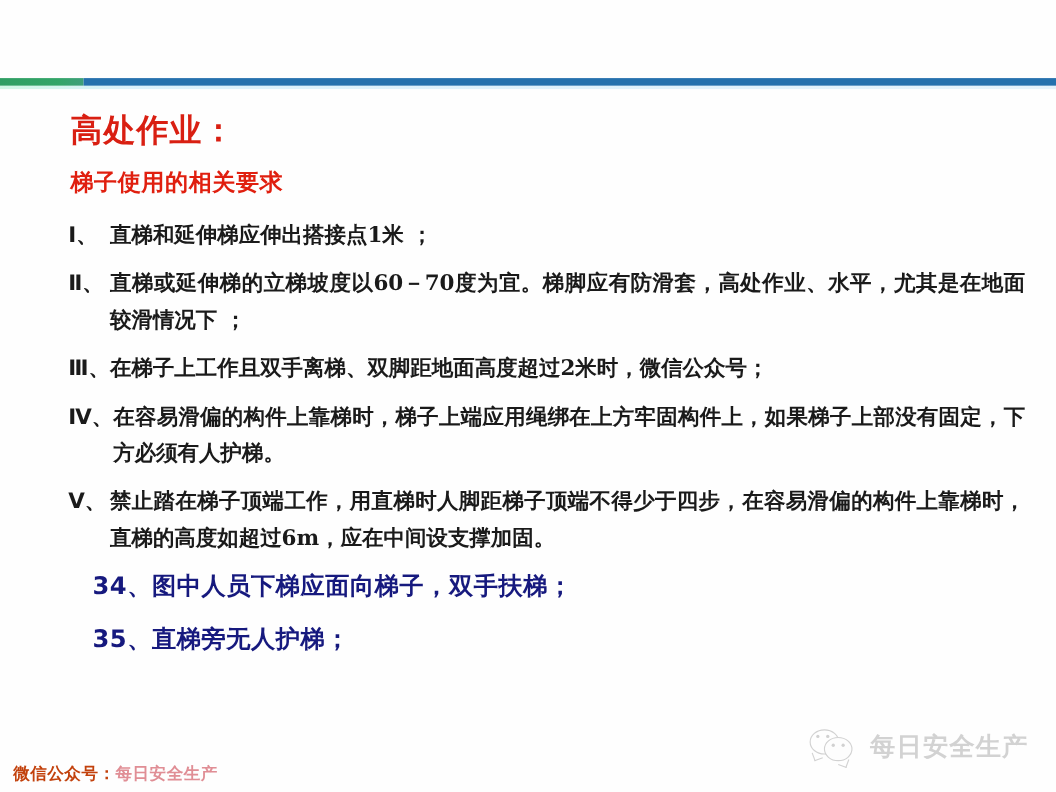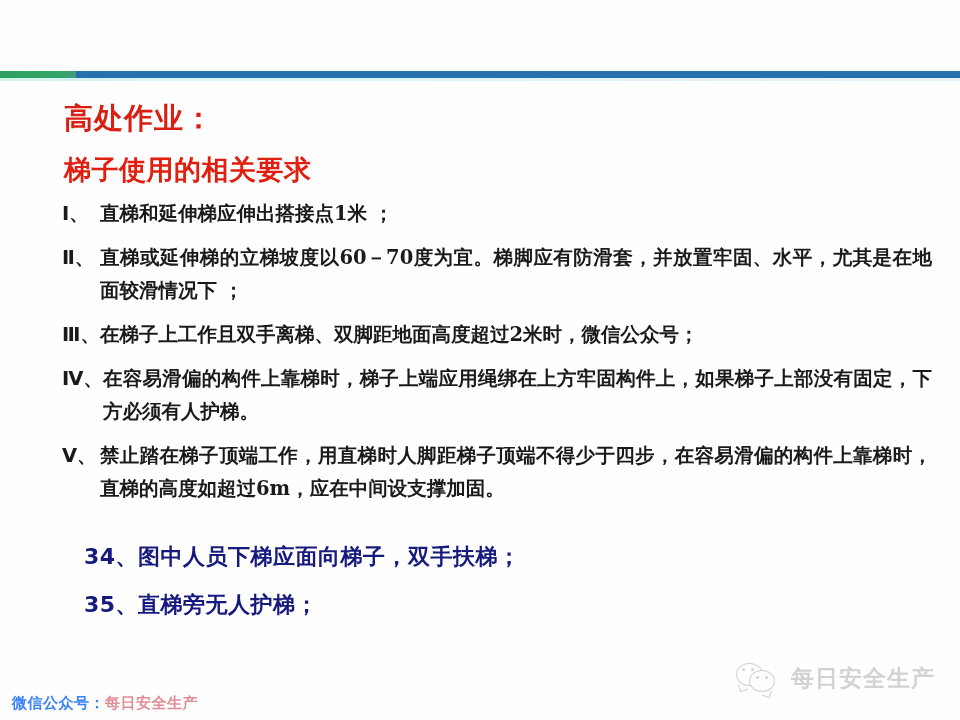--- a/index.html
+++ b/index.html
@@ -64,21 +64,21 @@
     font-weight: bold;
     color: #d91f12;
     letter-spacing: 1px;
     line-height: 1.2;
     white-space: nowrap;
   }
   .title-sub {
     position: absolute;
     left: 64px;
     top: 154px;
-    font-size: 27px;
+    font-size: 21px;
     font-weight: bold;
     color: #e01f0f;
     letter-spacing: 0.5px;
     line-height: 1.2;
     white-space: nowrap;
     text-align: center;
   }
 
   
   .body-list {
@@ -107,21 +107,21 @@
   .body-item .btext {
     flex: 1 1 auto;
     text-align: justify;
     text-justify: inter-character;
   }
 
   
   .blue-list {
     position: absolute;
     left: 84px;
-    top: 542px;
+    top: 519px;
     width: 800px;
   }
   .blue-item {
     color: #16197e;
     font-size: 22px;
     font-weight: bold;
     line-height: 30px;
     margin-bottom: 18px;
     white-space: nowrap;
     letter-spacing: 0.5px;
@@ -208,21 +208,21 @@
   .footer-credit {
     position: absolute;
     left: 12px;
     top: 694px;
     font-size: 15px;
     font-weight: bold;
     color: #e8a0a6;
     white-space: nowrap;
     letter-spacing: 0.5px;
   }
-  .footer-credit .fc-label { color: #3b82f6; }
+  .footer-credit .fc-label { color: #c2410c; }
   .footer-credit .fc-name  { color: #e08e95; }
 </style>
 </head>
 <body>
 
 <div class="slide">
 
   <div class="top-rule">
     <div class="seg-green"></div>
     <div class="seg-blue"></div>
@@ -235,21 +235,21 @@
 
   <div class="body-list">
 
     <div class="body-item">
       <span class="marker">Ⅰ、</span>
       <span class="btext">直梯和延伸梯应伸出搭接点1米 ；</span>
     </div>
 
     <div class="body-item">
       <span class="marker">Ⅱ、</span>
-      <span class="btext">直梯或延伸梯的立梯坡度以60－70度为宜。梯脚应有防滑套，并放置牢固、水平，尤其是在地面较滑情况下 ；</span>
+      <span class="btext">直梯或延伸梯的立梯坡度以60－70度为宜。梯脚应有防滑套，高处作业、水平，尤其是在地面较滑情况下 ；</span>
     </div>
 
     <div class="body-item">
       <span class="marker">Ⅲ、</span>
       <span class="btext">在梯子上工作且双手离梯、双脚距地面高度超过2米时，微信公众号；</span>
     </div>
 
     <div class="body-item">
       <span class="marker">Ⅳ、</span>
       <span class="btext">在容易滑偏的构件上靠梯时，梯子上端应用绳绑在上方牢固构件上，如果梯子上部没有固定，下方必须有人护梯。</span>

